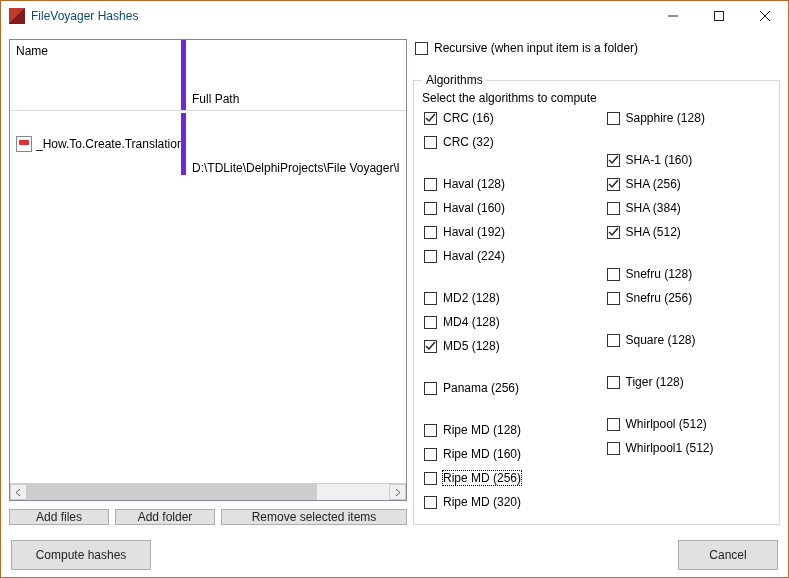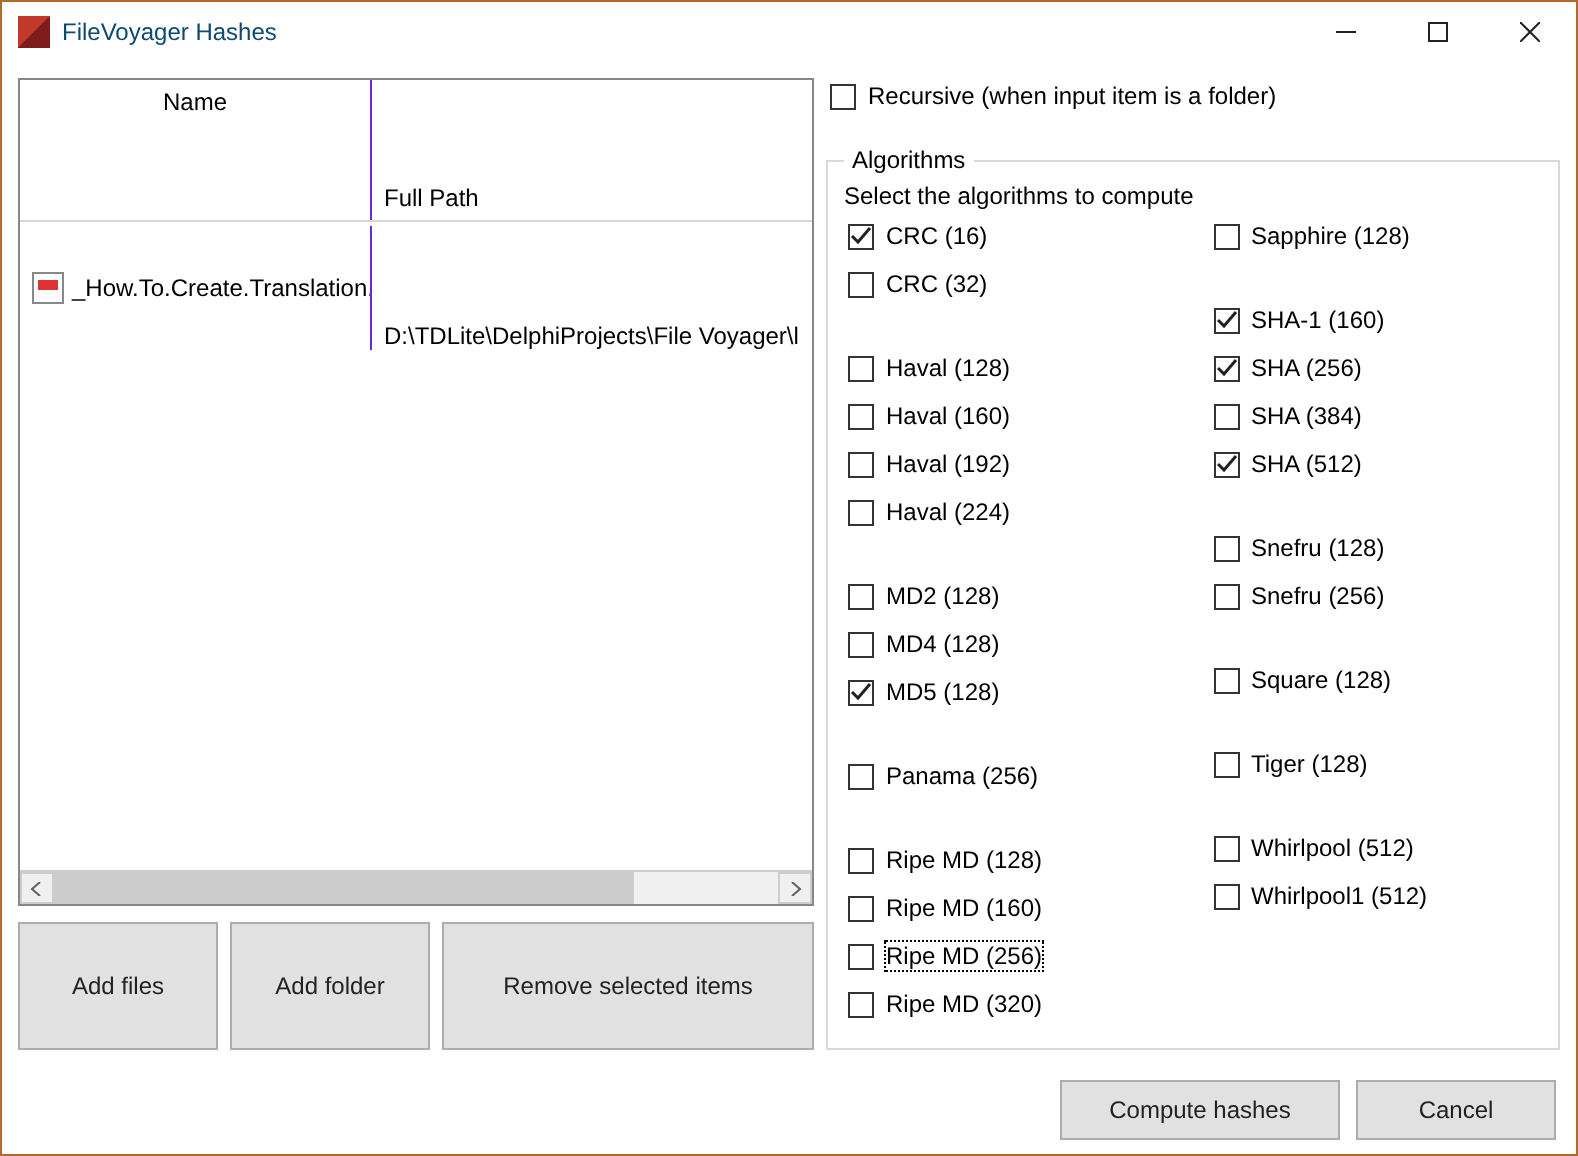--- a/index.html
+++ b/index.html
@@ -11,51 +11,51 @@
   .titlebar .winbtn { width: 46px; height: 30px; display: flex; align-items: center; justify-content: center; color: #222; }
   .winbtn svg { stroke: currentColor; }
 
   .content { padding: 8px; display: flex; gap: 6px; height: calc(100% - 30px - 44px); }
   .left-pane { width: 398px; display: flex; flex-direction: column; }
   .right-pane { flex: 1; display: flex; flex-direction: column; }
 
   .filelist { flex: 1; border: 1px solid #828790; background: #fff; overflow: hidden; display: flex; flex-direction: column; }
   .filelist-header { display: flex; border-bottom: 1px solid #d8d8d8; background: #fff; }
   .filelist-header .col { padding: 4px 6px; white-space: nowrap; overflow: hidden; text-overflow: ellipsis; }
-  .col-name { width: 176px; border-right: 1px solid #6d28d9; text-align: center; }
+  .col-name { width: 176px; border-right: 5px solid #6d28d9; }
   .col-path { flex: 1; margin-top: 48px; }
   .filelist-body { flex: 1; overflow: hidden; }
   .filelist-row { display: flex; padding: 2px 0; }
   .filelist-row .cell { padding: 0 6px; white-space: nowrap; overflow: hidden; text-overflow: ellipsis; display: flex; align-items: center; gap: 4px; }
   .pdf-icon { width: 16px; height: 16px; background: #fff; border: 1px solid #888; position: relative; flex-shrink: 0; }
   .pdf-icon::after { content: ""; position: absolute; top: 3px; left: 2px; right: 2px; height: 5px; background: #d33; }
 
   .hscroll { height: 17px; display: flex; border-top: 1px solid #cdcdcd; background: #f0f0f0; }
   .hscroll .arrow { width: 17px; display: flex; align-items: center; justify-content: center; border: 1px solid #cdcdcd; background: #f0f0f0; }
   .hscroll .track { flex: 1; background: #f0f0f0; position: relative; }
   .hscroll .thumb { position: absolute; left: 0; top: 0; bottom: 0; width: 290px; background: #cdcdcd; }
 
   .left-buttons { margin-top: 8px; display: flex; gap: 6px; }
-  .btn { padding: 24px 14px; background: #e1e1e1; border: 1px solid #adadad; color: #222; text-align: center; cursor: default; }
+  .btn { padding: 0 14px; background: #e1e1e1; border: 1px solid #adadad; color: #222; text-align: center; cursor: default; }
   .big-btn { padding: 7px 18px; }
 
   .chk-row { display: flex; align-items: center; gap: 6px; padding: 2px 0 0 2px; }
   .chk { width: 13px; height: 13px; border: 1px solid #333; display: flex; align-items: center; justify-content: center; background: #fff; flex-shrink: 0; }
   .chk.checked svg { display: block; }
   .chk svg { display: none; }
   .chk-row.focused .lbl { outline: 1px dotted #000; outline-offset: 0; }
 
   .fieldset { border: 1px solid #d8d8d8; margin-top: 25px; flex: 1; padding: 0 8px 8px; }
   .fieldset .legend { position: relative; top: -8px; background: #fff; padding: 0 4px; display: inline-block; }
   .instr { margin-top: -4px; margin-bottom: 4px; }
   .algo-cols { display: flex; gap: 16px; }
   .algo-col { flex: 1; display: flex; flex-direction: column; gap: 8px; }
   .algo-gap { height: 10px; }
 
-  .bottom-bar { height: 44px; display: flex; justify-content: flex-end; align-items: center; gap: 8px; padding: 0 10px; border-top: 0; }
+  .bottom-bar { height: 44px; display: flex; justify-content: space-between; align-items: center; gap: 8px; padding: 0 10px; border-top: 0; }
 </style>
 </head>
 <body>
 
 <div class="titlebar">
   <div class="app-icon"></div>
   <div class="title">FileVoyager Hashes</div>
   <div class="winbtn">
     <svg width="10" height="10">
         <line x1="0" y1="5" x2="10" y2="5" stroke-width="1"></line>

